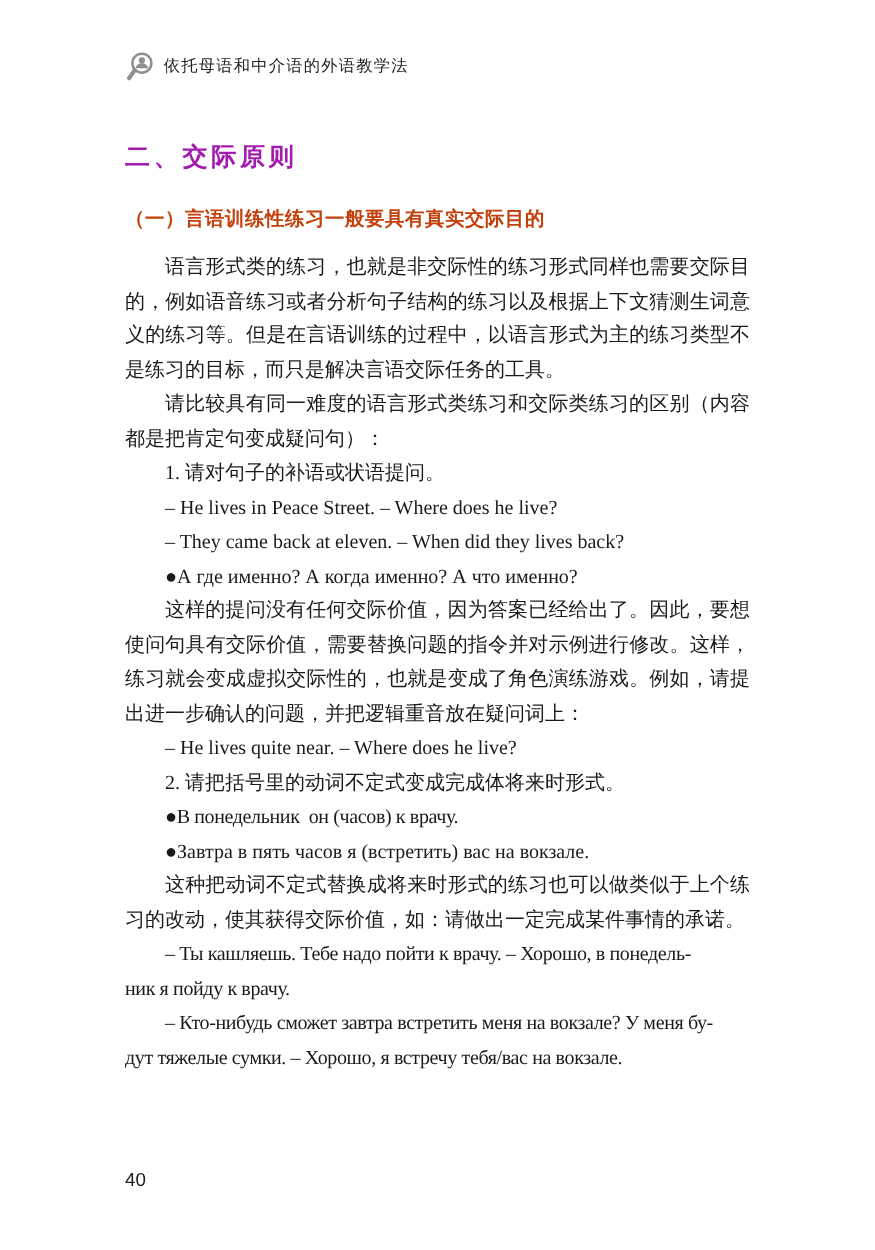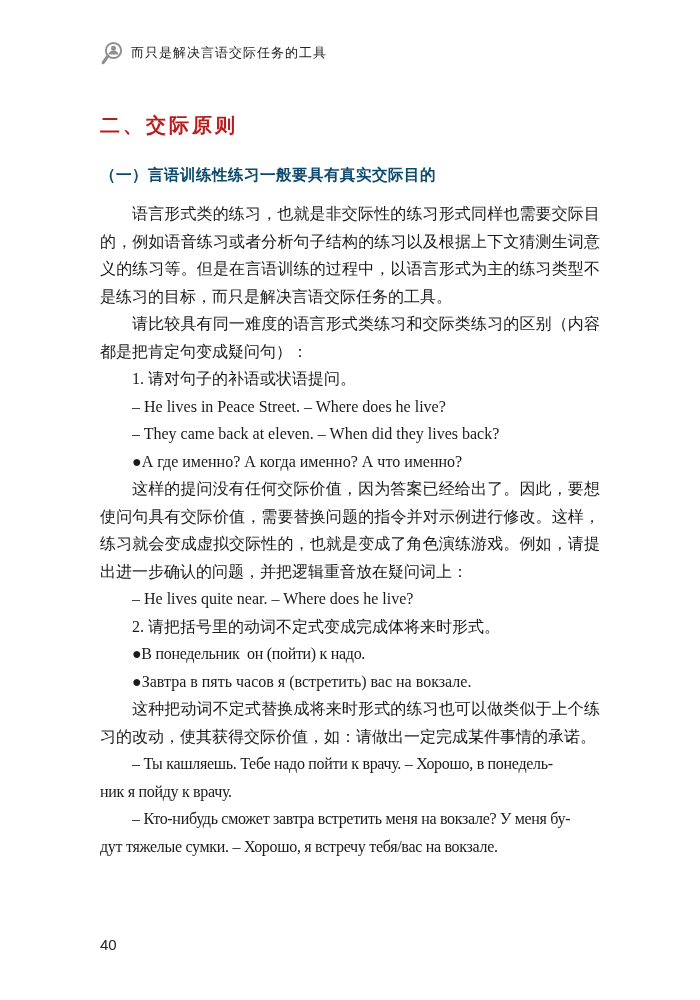--- a/index.html
+++ b/index.html
@@ -28,29 +28,29 @@
     font-size: 13px;
     letter-spacing: 1px;
     color: #222222;
   }
   h1.section-title {
     margin: 46px 0 0 0;
     font-family: "Liberation Sans", "DejaVu Sans", sans-serif;
     font-size: 20px;
     font-weight: bold;
     letter-spacing: 3px;
-    color: #b91c1c;
+    color: #a21caf;
   }
   h2.subsection-title {
     margin: 26px 0 0 0;
     font-family: "Liberation Sans", "DejaVu Sans", sans-serif;
     font-size: 15.5px;
     font-weight: bold;
     letter-spacing: 0.5px;
-    color: #0c4a6e;
+    color: #c2410c;
   }
   .body {
     margin-top: 14px;
     font-size: 16px;
     line-height: 27.5px;
     width: 500px;
   }
   .body p {
     margin: 0;
     text-indent: 2em;
@@ -77,38 +77,38 @@
 
   <div class="header">
     <span class="hicon">
       <svg width="26" height="26" viewBox="0 0 26 26" xmlns="http://www.w3.org/2000/svg">
         <circle cx="13.5" cy="10.5" r="7.6" fill="none" stroke="#8f8f8f" stroke-width="2"></circle>
         <circle cx="13.5" cy="8.2" r="2.5" fill="#8f8f8f"></circle>
         <path d="M8.6 14.6 a4.9 4.0 0 0 1 9.8 0 z" fill="#8f8f8f"></path>
         <line x1="7.6" y1="16.4" x2="3.2" y2="22.6" stroke="#8f8f8f" stroke-width="3.2" stroke-linecap="round"></line>
       </svg>
     </span>
-    <span class="htext">而只是解决言语交际任务的工具</span>
+    <span class="htext">依托母语和中介语的外语教学法</span>
   </div>
 
   <h1 class="section-title">二、交际原则</h1>
 
   <h2 class="subsection-title">（一）言语训练性练习一般要具有真实交际目的</h2>
 
   <div class="body">
     <p>语言形式类的练习，也就是非交际性的练习形式同样也需要交际目的，例如语音练习或者分析句子结构的练习以及根据上下文猜测生词意义的练习等。但是在言语训练的过程中，以语言形式为主的练习类型不是练习的目标，而只是解决言语交际任务的工具。</p>
     <p>请比较具有同一难度的语言形式类练习和交际类练习的区别（内容都是把肯定句变成疑问句）：</p>
     <p>1. 请对句子的补语或状语提问。</p>
     <p>– He lives in Peace Street. – Where does he live?</p>
     <p>– They came back at eleven. – When did they lives back?</p>
     <p>●А где именно? А когда именно? А что именно?</p>
     <p>这样的提问没有任何交际价值，因为答案已经给出了。因此，要想使问句具有交际价值，需要替换问题的指令并对示例进行修改。这样，练习就会变成虚拟交际性的，也就是变成了角色演练游戏。例如，请提出进一步确认的问题，并把逻辑重音放在疑问词上：</p>
     <p>– He lives quite near. – Where does he live?</p>
     <p>2. 请把括号里的动词不定式变成完成体将来时形式。</p>
-    <p class="pre">●В понедельник  он (пойти) к надо.</p>
+    <p class="pre">●В понедельник  он (часов) к врачу.</p>
     <p>●Завтра в пять часов я (встретить) вас на вокзале.</p>
     <p>这种把动词不定式替换成将来时形式的练习也可以做类似于上个练习的改动，使其获得交际价值，如：请做出一定完成某件事情的承诺。</p>
     <p class="pre">– Ты кашляешь. Тебе надо пойти к врачу. – Хорошо, в понедель-
 ник я пойду к врачу.</p>
     <p class="pre">– Кто-нибудь сможет завтра встретить меня на вокзале? У меня бу-
 дут тяжелые сумки. – Хорошо, я встречу тебя/вас на вокзале.</p>
   </div>
 
   <div class="pagenum">40</div>
 

